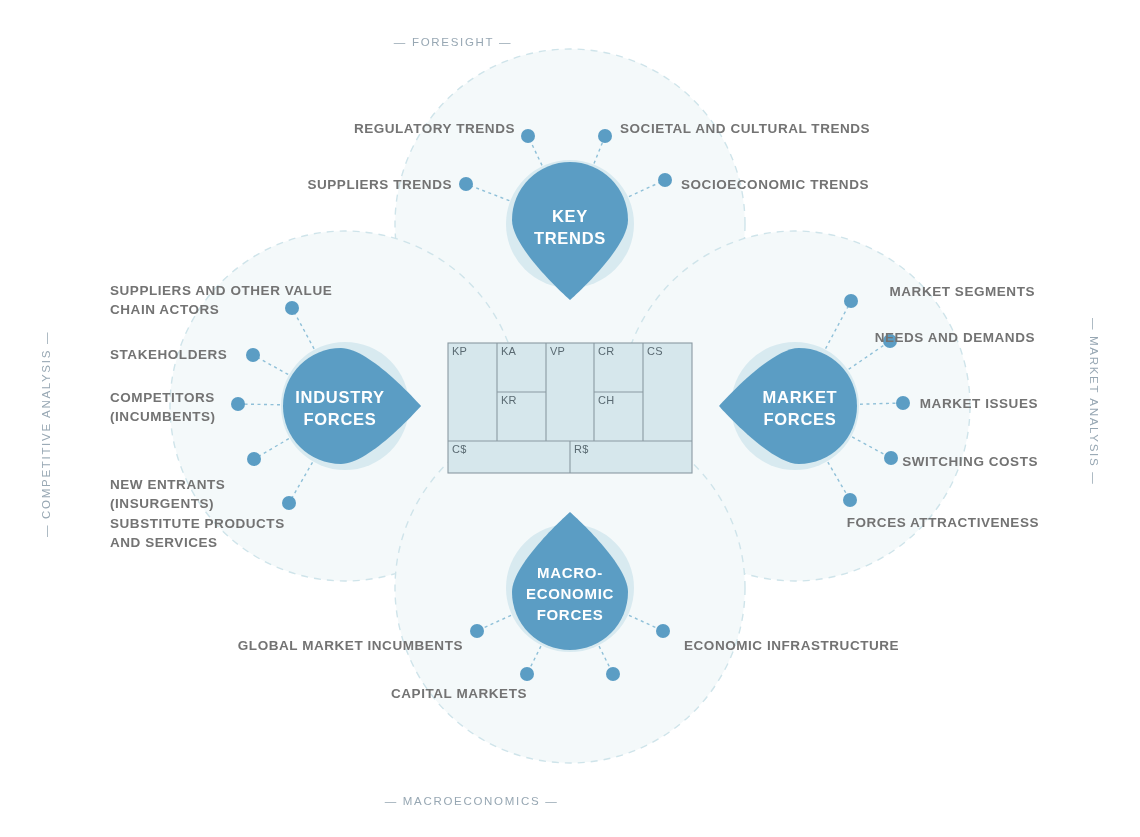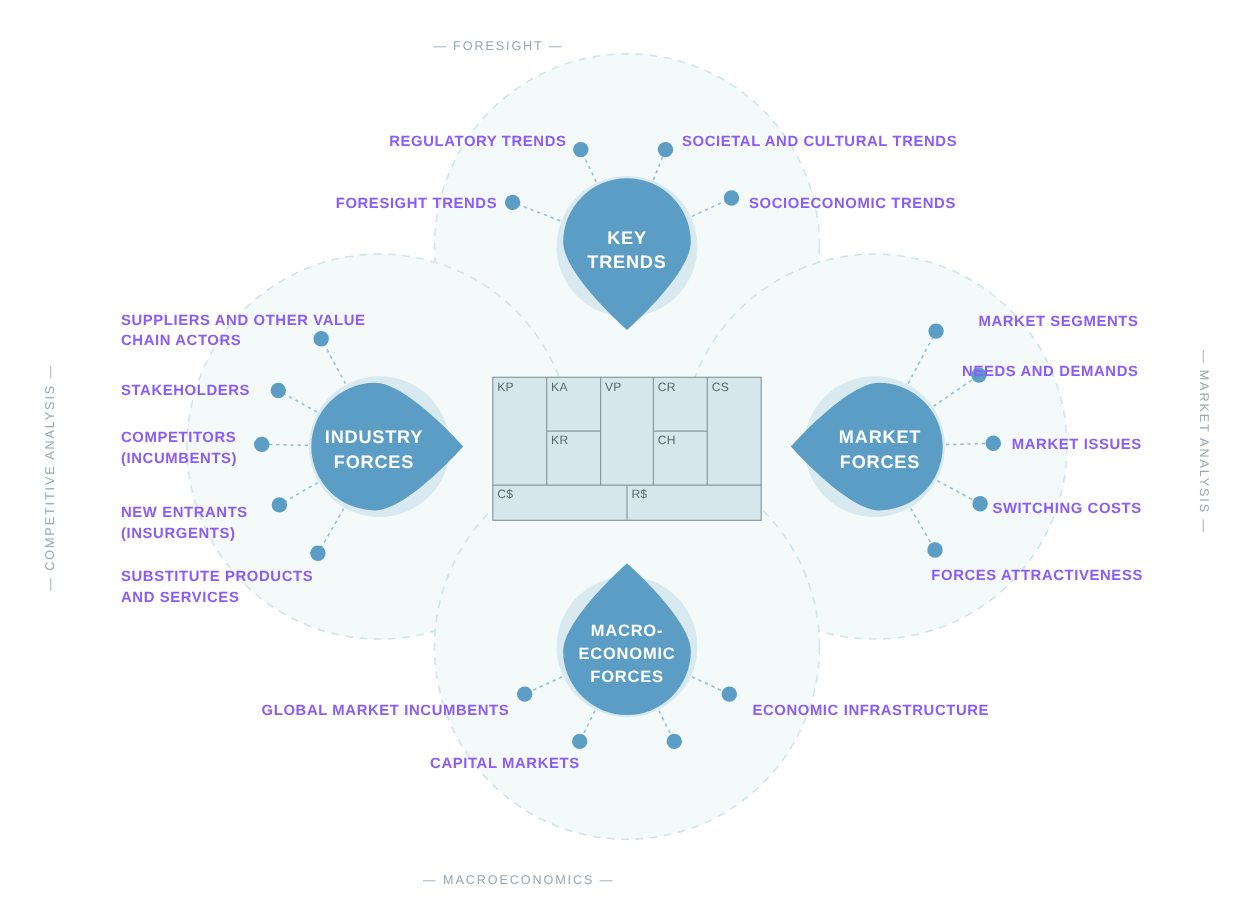--- a/index.html
+++ b/index.html
@@ -23,21 +23,21 @@
     top: 0;
     width: 1140px;
     height: 837px;
   }
   .lbl {
     position: absolute;
     font-family: "Liberation Sans", sans-serif;
     font-size: 13.5px;
     font-weight: bold;
     letter-spacing: 0.55px;
-    color: #8b5cf6;
+    color: #737373;
     line-height: 19px;
     white-space: pre-line;
   }
   .lbl.r { text-align: right; }
   .lbl.l { text-align: left; }
 
   .axis-lbl {
     position: absolute;
     font-family: "Liberation Sans", sans-serif;
     font-size: 11.5px;
@@ -181,29 +181,29 @@
       <circle cx="570" cy="588" r="64" fill="#d8eaf0"></circle>
       <path d="M570 512 C 570 512, 628 563, 628 592 A 58 58 0 1 1 512 592 C 512 563, 570 512, 570 512 Z" fill="#5b9dc4"></path>
       <text class="pin-text small" x="570" y="578" text-anchor="middle">MACRO-</text>
       <text class="pin-text small" x="570" y="599" text-anchor="middle">ECONOMIC</text>
       <text class="pin-text small" x="570" y="620" text-anchor="middle">FORCES</text>
     </g>
   </svg>
 
   <div class="lbl r" style="left:220px; top:119px; width:295px;">REGULATORY TRENDS</div>
   <div class="lbl l" style="left:620px; top:119px; width:300px;">SOCIETAL AND CULTURAL TRENDS</div>
-  <div class="lbl r" style="left:155px; top:175px; width:297px;">FORESIGHT TRENDS</div>
+  <div class="lbl r" style="left:155px; top:175px; width:297px;">SUPPLIERS TRENDS</div>
   <div class="lbl l" style="left:681px; top:175px; width:290px;">SOCIOECONOMIC TRENDS</div>
 
   <div class="lbl l" style="left:110px; top:345px; width:230px;">STAKEHOLDERS</div>
   <div class="lbl l" style="left:110px; top:281px; width:230px;">SUPPLIERS AND OTHER VALUE
 CHAIN ACTORS</div>
   <div class="lbl l" style="left:110px; top:388px; width:230px;">COMPETITORS
 (INCUMBENTS)</div>
-  <div class="lbl l" style="left:110px; top:456px; width:230px;">NEW ENTRANTS
+  <div class="lbl l" style="left:110px; top:475px; width:230px;">NEW ENTRANTS
 (INSURGENTS)</div>
   <div class="lbl l" style="left:110px; top:514px; width:240px;">SUBSTITUTE PRODUCTS
 AND SERVICES</div>
 
   <div class="lbl r" style="left:760px; top:282px; width:275px;">MARKET SEGMENTS</div>
   <div class="lbl r" style="left:760px; top:328px; width:275px;">NEEDS AND DEMANDS</div>
   <div class="lbl r" style="left:760px; top:394px; width:278px;">MARKET ISSUES</div>
   <div class="lbl r" style="left:760px; top:452px; width:278px;">SWITCHING COSTS</div>
   <div class="lbl r" style="left:760px; top:513px; width:279px;">FORCES ATTRACTIVENESS</div>
 

